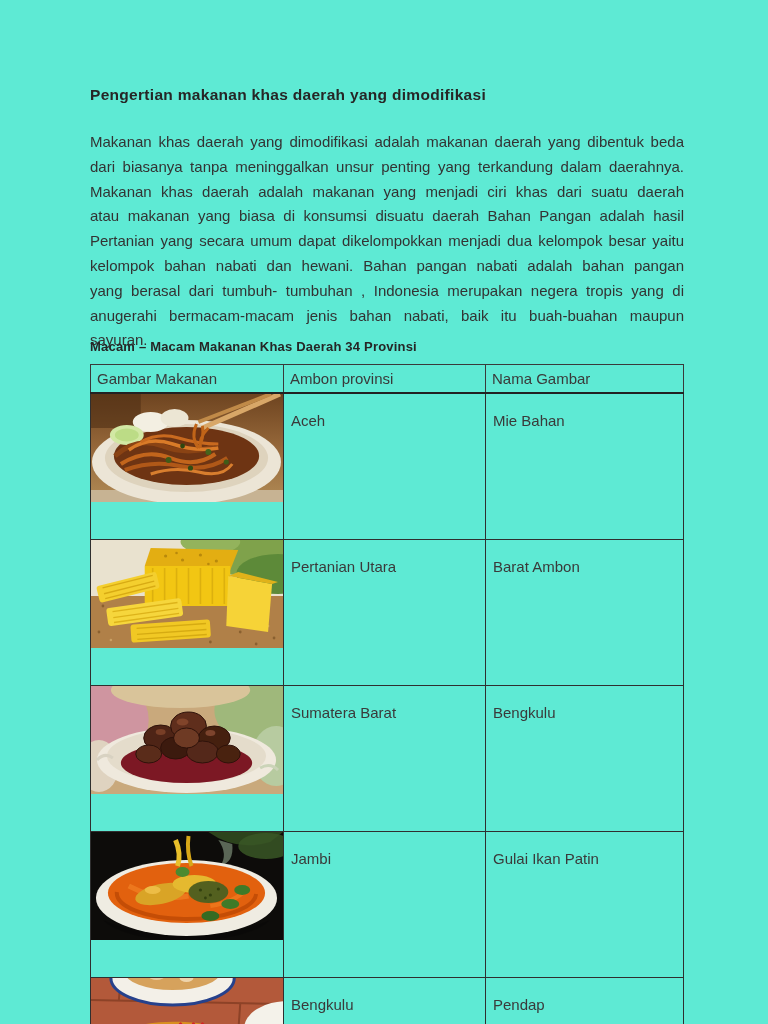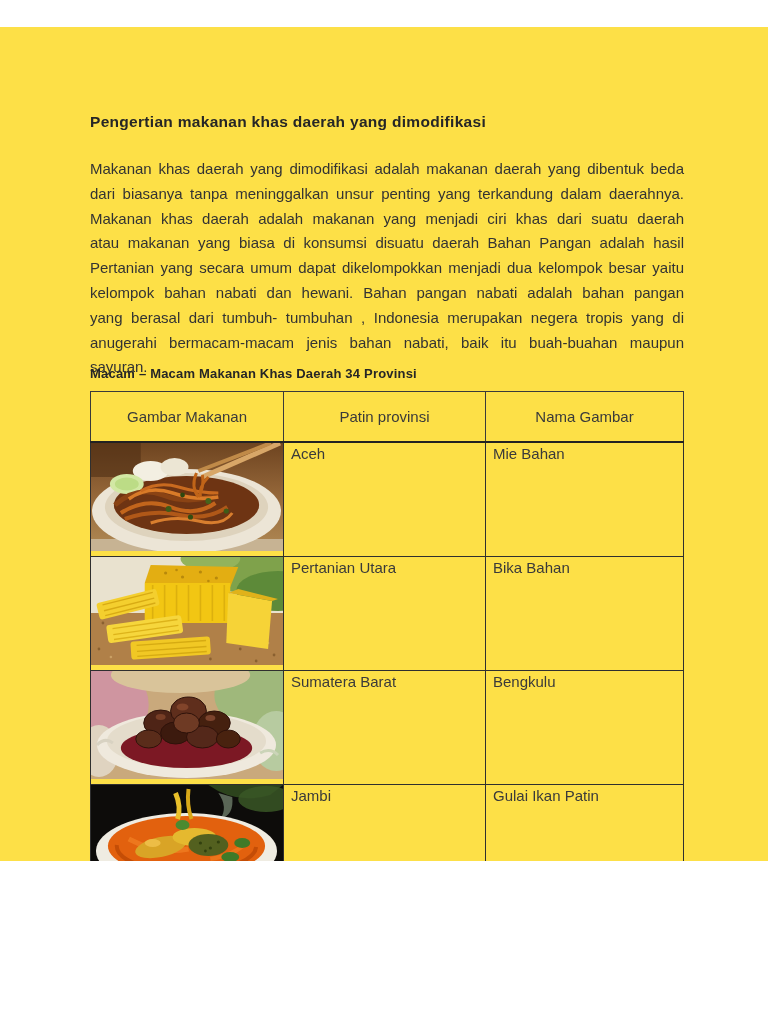--- a/index.html
+++ b/index.html
@@ -3,26 +3,25 @@
 <meta charset="utf-8">
 <style>
   html, body {
     margin: 0;
     padding: 0;
     background: #ffffff;
   }
   .page {
     position: relative;
     width: 768px;
-    height: 834px;
-    background: #fde047;
+    height: 1024px;
+    background: #5eead4;
     font-family: "Liberation Sans", sans-serif;
     color: #2e2e2e;
     overflow: hidden;
-    margin-top: 27px;
   }
   .doc-title {
     position: absolute;
     left: 90px;
     top: 86px;
     width: 594px;
     font-size: 15.5px;
     font-weight: bold;
     letter-spacing: 0.3px;
     color: #262626;
@@ -57,32 +56,32 @@
     table-layout: fixed;
     font-size: 15px;
     color: #3a3a3a;
   }
   .food-table col.c1 { width: 193px; }
   .food-table col.c2 { width: 202px; }
   .food-table col.c3 { width: 198px; }
   .food-table th {
     height: 17px;
     font-weight: normal;
-    text-align: center;
-    padding: 16px 6px;
+    text-align: left;
+    padding: 5px 6px;
     border: 1px solid #3a3a3a;
     border-bottom: 2px solid #222222;
     line-height: 17px;
     white-space: nowrap;
     overflow: hidden;
   }
   .food-table td {
     border: 1px solid #2f2f2f;
     vertical-align: top;
-    padding: 2px 7px;
+    padding: 18px 7px;
     height: 109px;
   }
   .food-table td.img-cell {
     padding: 0;
     vertical-align: top;
   }
   .food-photo {
     display: block;
     width: 100%;
     height: 108px;
@@ -101,21 +100,21 @@
 
   <table class="food-table">
     <colgroup>
         <col class="c1">
         <col class="c2">
         <col class="c3">
       </colgroup>
     <thead>
       <tr>
         <th>Gambar Makanan</th>
-        <th>Patin provinsi</th>
+        <th>Ambon provinsi</th>
         <th>Nama Gambar</th>
       </tr>
     </thead>
     <tbody>
 
       <tr>
         <td class="img-cell">
 
           <svg class="food-photo" viewBox="0 0 193 108" preserveAspectRatio="none">
             <defs>
@@ -222,21 +221,21 @@
               <rect x="40" y="82" width="80" height="18" rx="3" fill="#f1c824"></rect>
               <g stroke="#d6ab12" stroke-width="1.4">
                   <line x1="46" y1="86" x2="116" y2="86"></line>
                   <line x1="46" y1="92" x2="116" y2="92"></line>
                   <line x1="46" y1="97" x2="116" y2="97"></line>
                 </g>
             </g>
           </svg>
         </td>
         <td>Pertanian Utara</td>
-        <td>Bika Bahan</td>
+        <td>Barat Ambon</td>
       </tr>
 
       <tr>
         <td class="img-cell">
 
           <svg class="food-photo" viewBox="0 0 193 108" preserveAspectRatio="none">
             <rect width="193" height="108" fill="#c9a97c"></rect>
             <ellipse cx="16" cy="34" rx="42" ry="42" fill="#cf95a0"></ellipse>
             <ellipse cx="172" cy="24" rx="48" ry="36" fill="#9fb87b"></ellipse>
             <ellipse cx="90" cy="4" rx="70" ry="18" fill="#d9c49a"></ellipse>

